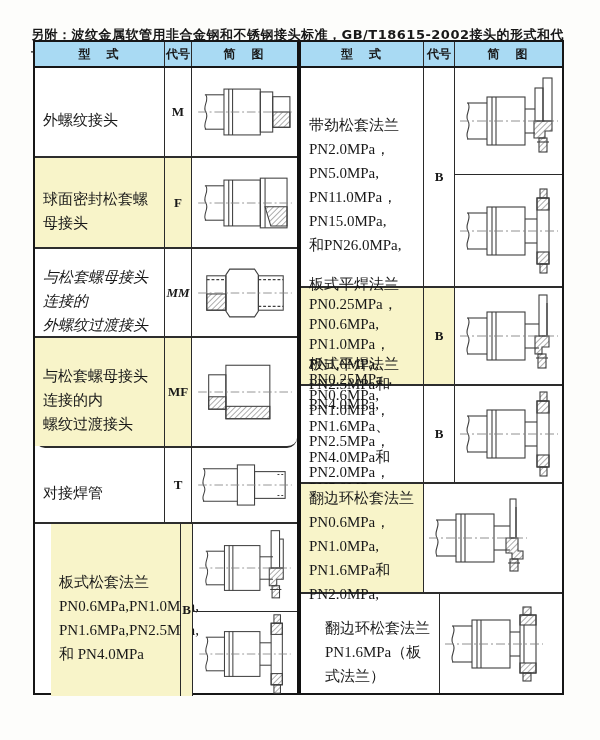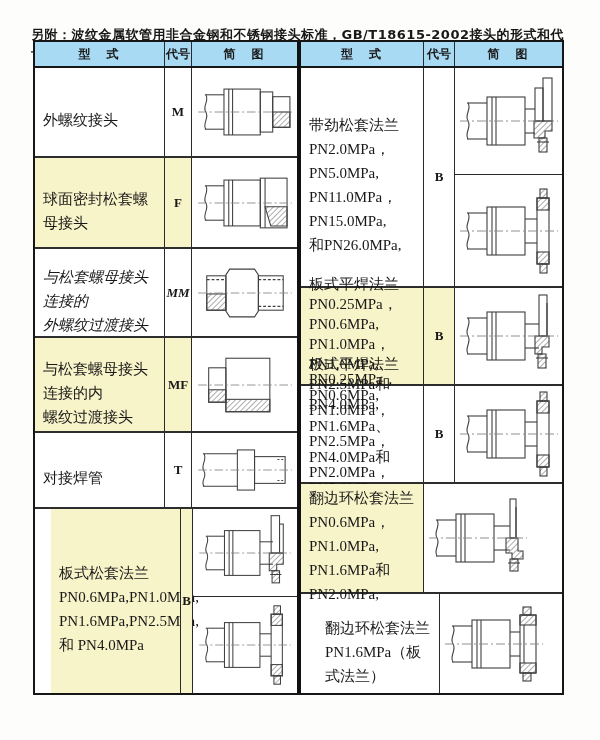--- a/index.html
+++ b/index.html
@@ -132,21 +132,21 @@
           <rect x="66" y="27" width="26" height="36"></rect>
           <line x1="12" y1="31" x2="32" y2="31" stroke-dasharray="3 2"></line>
           <line x1="66" y1="31" x2="92" y2="31" stroke-dasharray="3 2"></line>
           <line x1="66" y1="59" x2="92" y2="59" stroke-dasharray="3 2"></line>
           <rect class="ht" x="12" y="46" width="20" height="17"></rect>
           <line class="cl" x1="3" y1="45" x2="101" y2="45" stroke-dasharray="9 3 2 3"></line>
         </svg>
       </div>
     </div>
 
-    <div class="row" style="height:95px;">
+    <div class="row" style="height:110px;border-radius:10px;">
       <div class="cell name c-name lh-roomy hl">与松套螺母接头连接的内
 螺纹过渡接头</div>
       <div class="cell code c-code hl">MF</div>
       <div class="cell diag c-diag">
         <svg class="dg" width="104" height="86" viewBox="0 0 104 90">
           <rect x="14" y="27" width="18" height="36"></rect>
           <rect x="32" y="17" width="46" height="56"></rect>
           <rect class="ht" x="14" y="50" width="18" height="13"></rect>
           <rect class="ht" x="32" y="60" width="46" height="13"></rect>
           <line class="cl" x1="3" y1="45" x2="101" y2="45" stroke-dasharray="9 3 2 3"></line>

